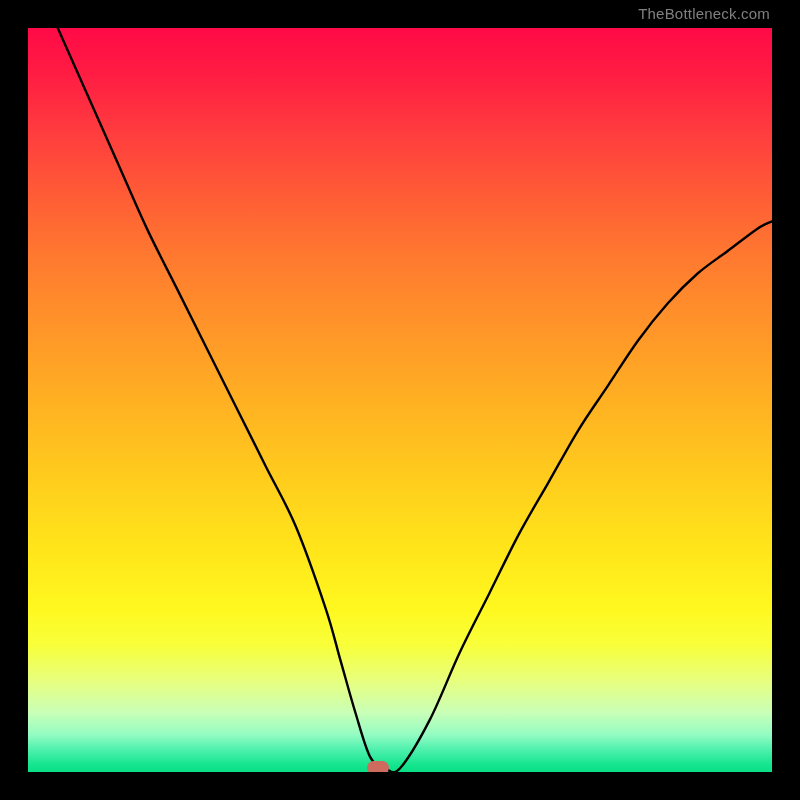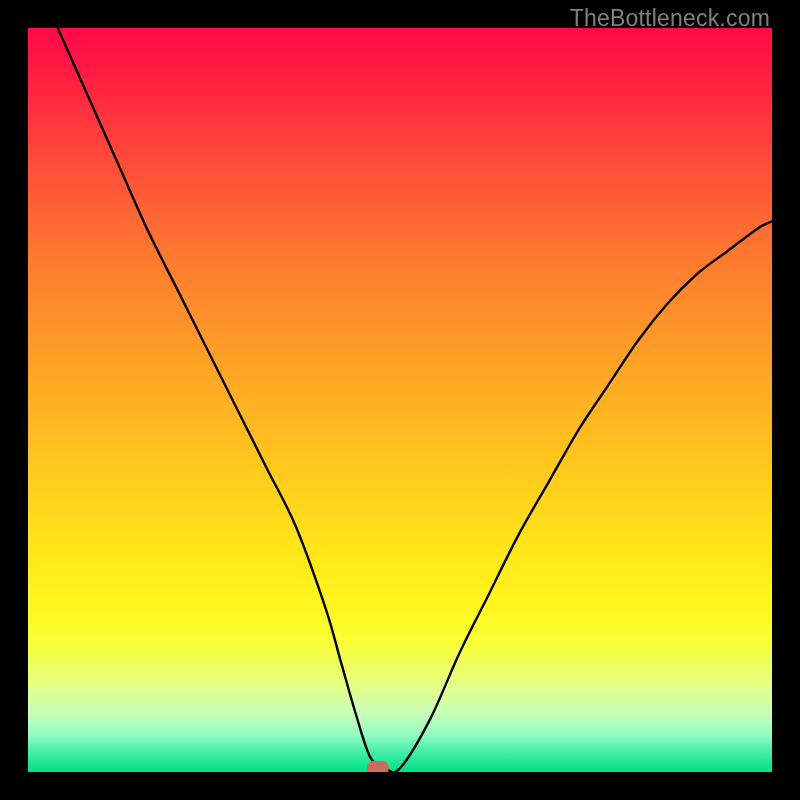--- a/index.html
+++ b/index.html
@@ -44,21 +44,21 @@
       #4ef0ad 97%,
       #16e58f 99%,
       #09df84 100%
     );
   }
   .watermark {
     position: absolute;
     top: 5px;
     right: 30px;
     color: #808080;
-    font-size: 23px;
+    font-size: 15px;
     font-weight: 500;
     letter-spacing: 0.2px;
   }
   .curve-svg {
     position: absolute;
     left: 0;
     top: 0;
     width: 100%;
     height: 100%;
   }

